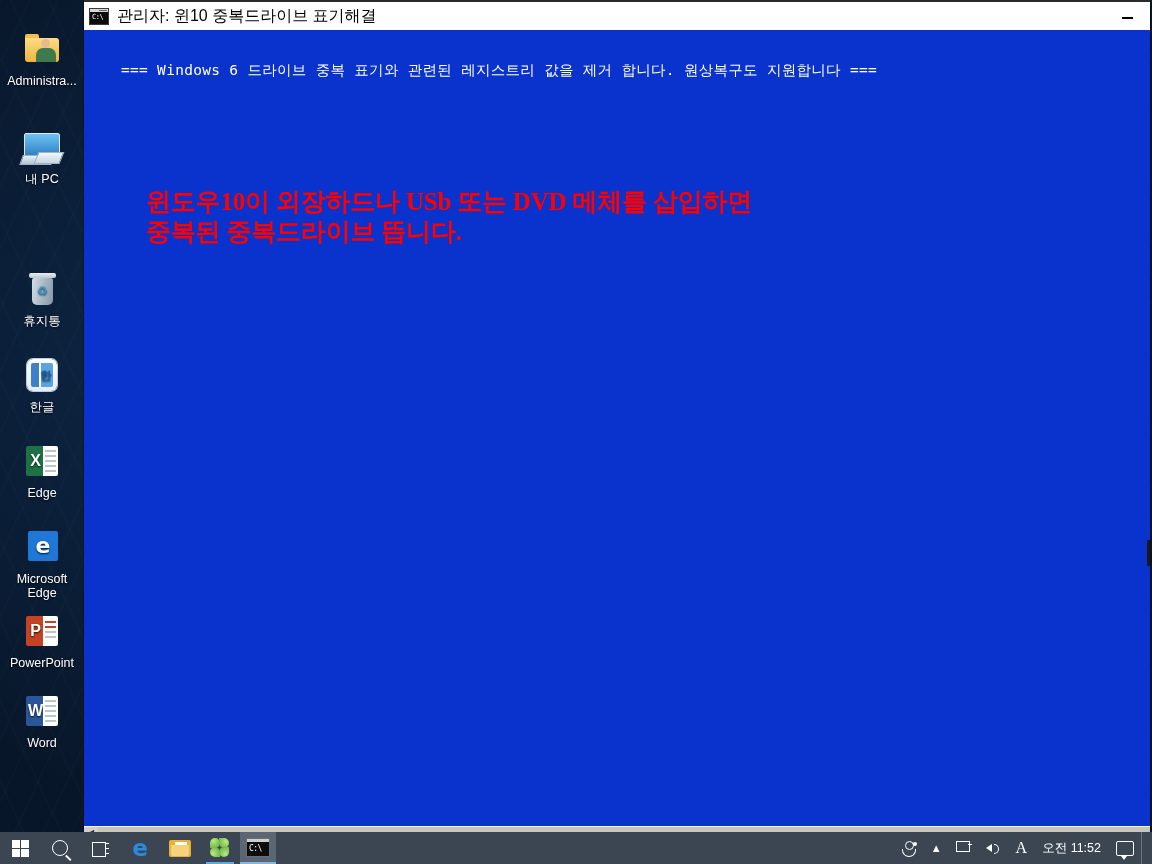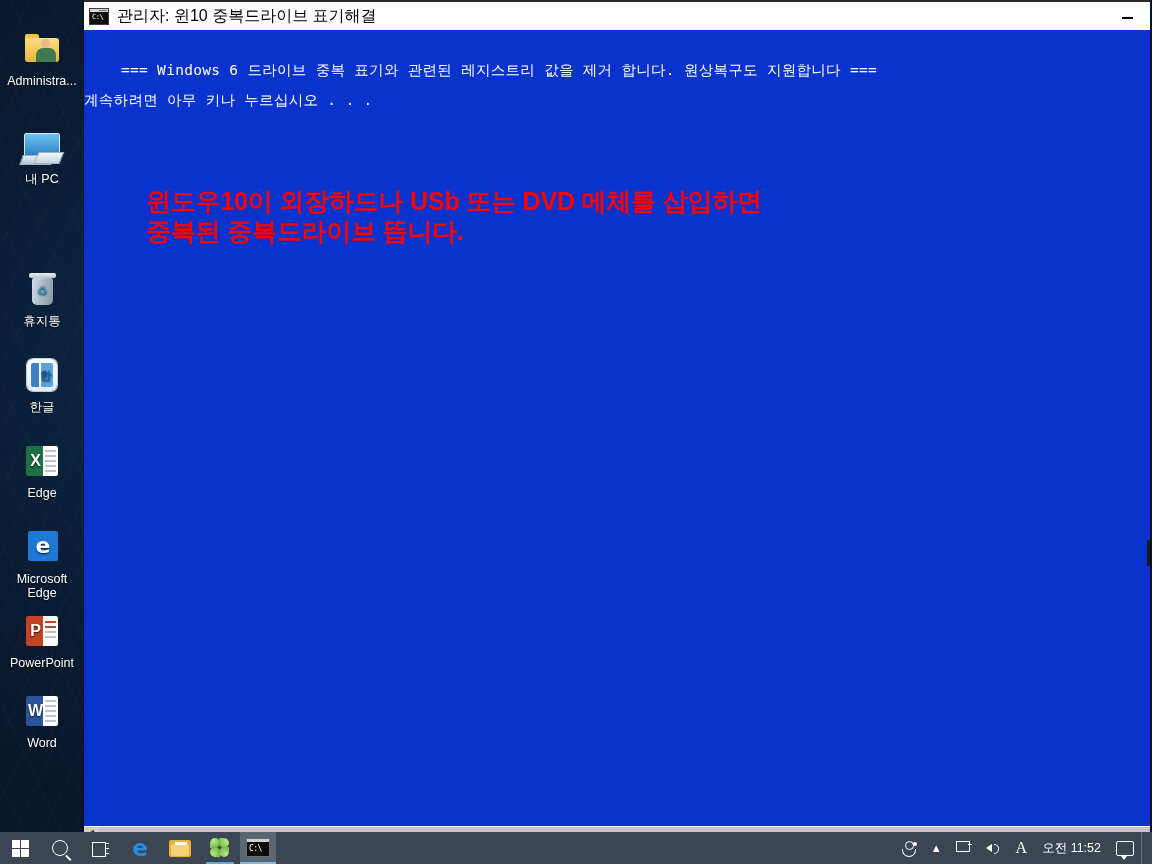--- a/index.html
+++ b/index.html
@@ -163,21 +163,21 @@
   #con-line-1 { left: 37px; top: 31px; }
   #con-line-2 { left: 0px;  top: 61px; }
 
   .red-line {
     position: absolute;
     color: #ff0000;
     font-weight: bold;
     font-size: 25px;
     letter-spacing: -0.2px;
     white-space: pre;
-    font-family: Liberation Sans, sans-serif;
+    font-family: Liberation Serif, serif;
   }
   #red-line-1 { left: 62px; top: 155px; }
   #red-line-2 { left: 62px; top: 185px; }
   #red-line-3 { left: 62px; top: 215px; }
 
   #console-vscroll {
     position: absolute;
     right: 0; top: 30px;
     width: 3px; height: 796px;
     background: #0a32cc;
@@ -425,21 +425,20 @@
         <span class="txt">C:\</span>
       </span>
       <span id="console-title">관리자:  윈10 중복드라이브 표기해결</span>
       <span id="minimize-button">
         <span class="dash"></span>
       </span>
     </div>
 
     <div id="console-body">
       <div class="con-line" id="con-line-1">=== Windows 6 드라이브 중복 표기와 관련된 레지스트리 값을 제거 합니다. 원상복구도 지원합니다 ===</div>
-      <div class="con-line" id="con-line-2">계속하려면 아무 키나 누르십시오 . . .</div>
 
       <div class="red-line" id="red-line-1">윈도우10이 외장하드나 USb 또는 DVD 메체를 삽입하면</div>
       <div class="red-line" id="red-line-2">중복된 중복드라이브 뜹니다.</div>
     </div>
 
     <div id="console-vscroll">
       <div class="thumb"></div>
     </div>
 
     <div id="console-hscroll">

